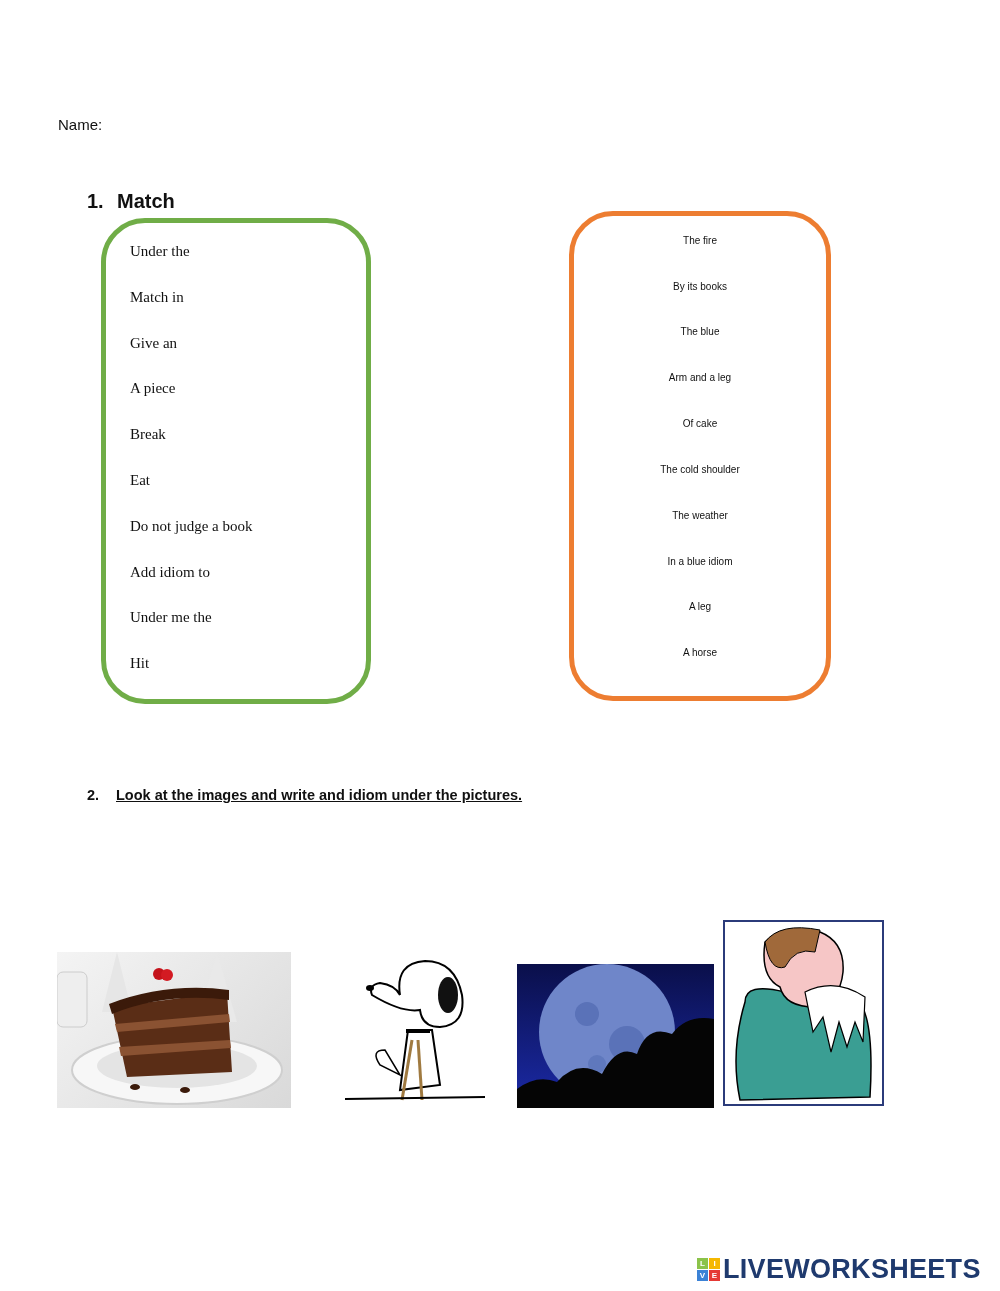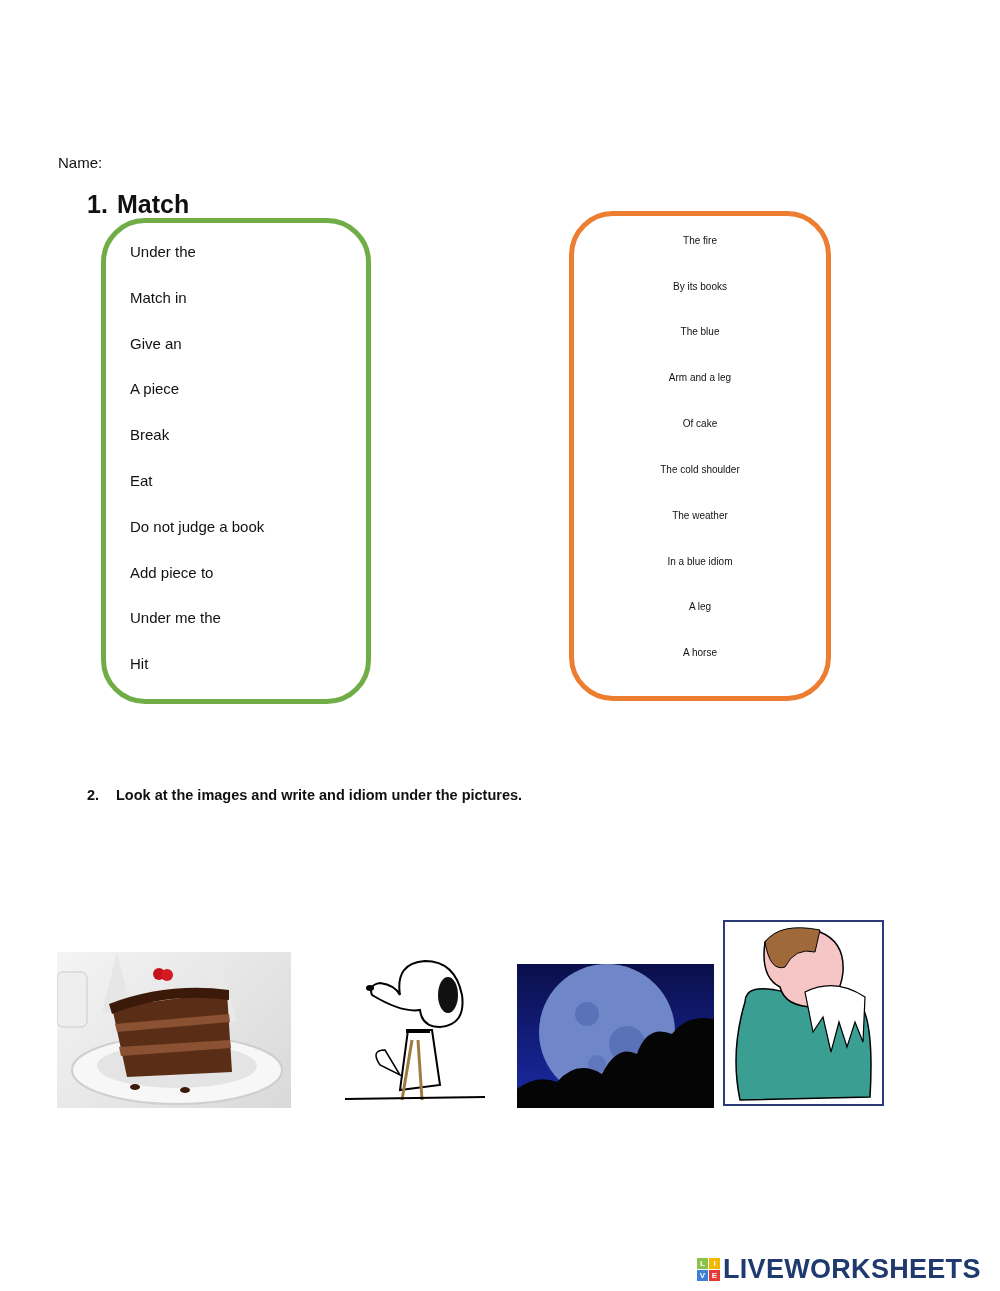--- a/index.html
+++ b/index.html
@@ -1,25 +1,25 @@
 <!DOCTYPE html>
 <html><head>
 <meta charset="utf-8">
 <style>
   html, body { margin:0; padding:0; background:#ffffff; }
   body { width:1000px; height:1291px; position:relative; overflow:hidden; font-family:"Liberation Sans", sans-serif; color:#111; }
   .abs { position:absolute; }
-  .name-label { left:58px; top:116px; font-size:15px;margin-top:38px; }
-  .h1 { left:87px; top:190px; font-size:25px; font-weight:bold; }
+  .name-label { left:58px; top:116px; font-size:15px; }
+  .h1 { left:87px; top:190px; font-size:20px; font-weight:bold; }
   .h1 .num { display:inline-block; width:30px; }
   .box-left { left:101px; top:218px; width:270px; height:486px; border:5px solid #70ad47; border-radius:44px; box-sizing:border-box; }
   .box-right { left:569px; top:211px; width:262px; height:490px; border:5px solid #ed7d31; border-radius:44px; box-sizing:border-box; }
-  .litem { position:absolute; left:130px; font-size:15px; }
+  .litem { position:absolute; left:130px; font-size:15px;font-family:Liberation Serif, serif; }
   .ritem { position:absolute; left:569px; width:262px; text-align:center; font-size:10px; }
-  .h2 { left:87px; top:787px; font-size:14.5px; font-weight:bold; }
+  .h2 { left:87px; top:787px; font-size:14.5px; font-weight:bold;text-decoration:underline; }
   .h2 .num { display:inline-block; width:29px; }
   .pic { position:absolute; overflow:hidden; }
   .logo { left:697px; top:1254px; height:30px; display:flex; align-items:center; }
   .logo-squares { display:grid; grid-template-columns:11px 11px; grid-template-rows:11px 11px; gap:1px; margin-right:3px; }
   .logo-squares span { font-size:8px; font-weight:bold; color:#fff; display:flex; align-items:center; justify-content:center; }
   .logo-text { font-size:27px; font-weight:bold; color:#1f3a6e; letter-spacing:0.3px; }
 </style>
 </head>
 <body>
 
@@ -32,21 +32,21 @@
 <div class="abs box-left"></div>
 <div class="abs box-right"></div>
 
 <div class="litem" style="top:243px">Under the</div>
 <div class="litem" style="top:289px">Match in</div>
 <div class="litem" style="top:335px">Give an</div>
 <div class="litem" style="top:380px">A piece</div>
 <div class="litem" style="top:426px">Break</div>
 <div class="litem" style="top:472px">Eat</div>
 <div class="litem" style="top:518px">Do not judge a book</div>
-<div class="litem" style="top:564px">Add piece to</div>
+<div class="litem" style="top:564px">Add idiom to</div>
 <div class="litem" style="top:609px">Under me the</div>
 <div class="litem" style="top:655px">Hit</div>
 
 <div class="ritem" style="top:235px">The fire</div>
 <div class="ritem" style="top:281px">By its books</div>
 <div class="ritem" style="top:326px">The blue</div>
 <div class="ritem" style="top:372px">Arm and a leg</div>
 <div class="ritem" style="top:418px">Of cake</div>
 <div class="ritem" style="top:464px">The cold shoulder</div>
 <div class="ritem" style="top:510px">The weather</div>

